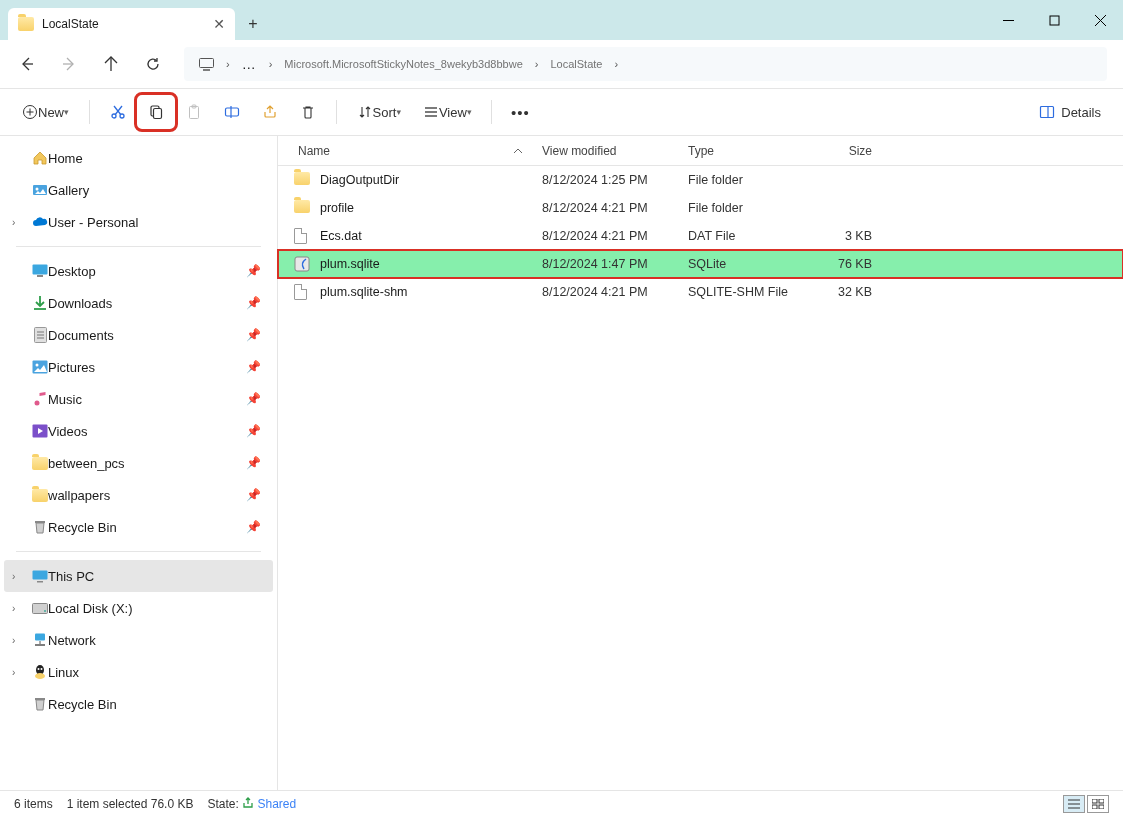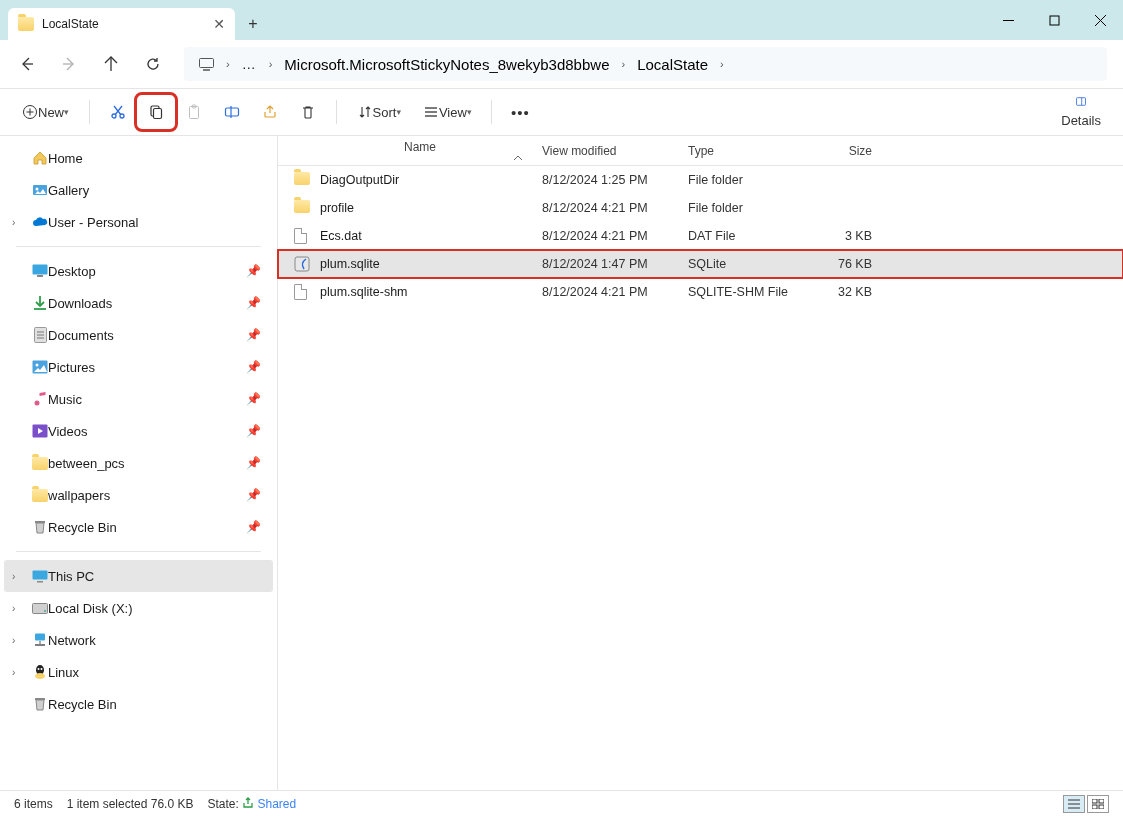--- a/index.html
+++ b/index.html
@@ -16,37 +16,37 @@
 .winbtns { margin-left: auto; display: flex; }
 .winbtn { width: 46px; height: 40px; display: flex; align-items: center; justify-content: center; cursor: pointer; }
 .winbtn svg { width: 11px; height: 11px; }
 
 
 .navrow { height: 48px; display: flex; align-items: center; padding: 0 8px; gap: 4px; }
 .navbtn { width: 38px; height: 36px; display:flex; align-items:center; justify-content:center; border-radius:4px; cursor:pointer; color:#333;}
 .navbtn.disabled { color: #b0b0b0; }
 .breadcrumb { flex: 1; height: 34px; background: #f6f9fb; border-radius: 4px; margin: 0 8px; display:flex; align-items:center; padding:0 8px; gap:2px;}
 .bc-ico { width: 28px; height:28px; display:flex;align-items:center;justify-content:center;}
-.bc-item { padding: 4px 6px; cursor:pointer; font-size: 15px; color:#000000;}
+.bc-item { padding: 4px 6px; cursor:pointer; font-size: 11px; color:#737373;}
 .bc-chev { color:#555; font-size:11px; padding:0 4px;}
 .bc-ellipsis { font-size: 14px; padding: 0 6px; cursor:pointer; letter-spacing:1px;}
 .searchbox { width: 264px; height: 34px; background: #f6f9fb; border-radius: 4px; display:flex; align-items:center; padding:0 12px; color:#888;}
 .searchbox input { border:none; background:transparent; outline:none; flex:1; font-size:13px;}
 .searchbox .sicon { color:#888;}
 
 
 .toolbar { height: 48px; border-top: 1px solid #e5e5e5; border-bottom: 1px solid #e5e5e5; display:flex; align-items:center; padding:0 12px; gap:2px;}
 .tsep { width:1px; height:24px; background:#e0e0e0; margin:0 8px;}
 .tbtn { height:32px; padding:0 10px; display:flex; align-items:center; border-radius:4px; cursor:pointer; color:#333;}
 .tbtn.iconly { padding:0; width:36px; justify-content:center;}
 .tbtn.disabled { color:#c0c0c0; }
 .tbtn svg { width:16px; height:16px; }
 .tbtn .chev { font-size:9px; color:#666;}
 .tbtn.highlight { outline: 3px solid #d93025; outline-offset: 1px;}
-.details-btn { margin-left:auto; display:flex; align-items:center; gap:6px; cursor:pointer;flex-direction:column;}
+.details-btn { margin-left:auto; display:flex; align-items:center; gap:6px; cursor:pointer;}
 
 
 .main { display:flex; height: calc(816px - 40px - 48px - 48px - 26px); }
 
 
 .sidebar { width: 278px; border-right: 1px solid #e5e5e5; overflow-y:auto; padding: 6px 4px;}
 .sb-item { display:flex; align-items:center; height:32px; padding-left: 28px; gap:0; cursor:pointer; border-radius:3px; font-size:13px; position:relative;}
 .sb-item.selected { background:#e6e6e6;}
 .sb-item .exp { position:absolute; left:8px; color:#666; font-size:10px;}
 .sb-item .pin { margin-left:auto; margin-right:12px; color:#888; font-size:12px;}
@@ -55,21 +55,21 @@
 
 
 .filelist { flex:1; }
 .flhead { display:flex; height: 30px; align-items:center; border-bottom:1px solid #e5e5e5; color:#444; font-size:12px; padding-left:16px;}
 .col-name { width: 248px; padding-left:4px;}
 .col-date { width: 146px;}
 .col-type { width: 122px;}
 .col-size { width: 70px; text-align:right; padding-right:8px;}
 .sort-ind { width:8px; height:8px; margin-left:auto; margin-right:20px;}
 .flrow { display:flex; height:28px; align-items:center; padding-left:16px; font-size:12.5px; cursor:pointer;}
-.flrow.selected { background:#e5e5e5;}
+.flrow.selected { background:#86efac;}
 .flrow.highlighted { outline: 2.5px solid #d93025; outline-offset:-1px;}
 .fr-ico { width:18px; height:16px; margin-right:8px;}
 .fr-name { width: 222px;}
 .fr-date { width: 146px; color:#333;}
 .fr-type { width: 122px; color:#333;}
 .fr-size { width: 70px; text-align:right; padding-right:8px; color:#333;}
 
 
 .statusbar { height:26px; border-top:1px solid #e5e5e5; display:flex; align-items:center; padding:0 14px; font-size:12px; color:#333; gap:14px;}
 .statusbar .views { margin-left:auto; display:flex; gap:2px;}
@@ -404,21 +404,21 @@
               <rect x="2" y="2" width="10" height="2" fill="#888"></rect>
             </svg>
           </span>
           <span>Recycle Bin</span>
         </div>
       </div>
   </div>
 
   <div class="filelist">
     <div class="flhead">
-      <div class="col-name" style="display:flex;align-items:center;flex-direction:column;">
+      <div class="col-name" style="display:flex;align-items:center;">
           <span>Name</span>
           <svg class="sort-ind" viewBox="0 0 8 8">
             <path d="M0 6 L4 2 L8 6" stroke="#666" fill="none"></path>
           </svg>
         </div>
       <div class="col-date">View modified</div>
       <div class="col-type">Type</div>
       <div class="col-size">Size</div>
     </div>
     <div id="file-rows">

